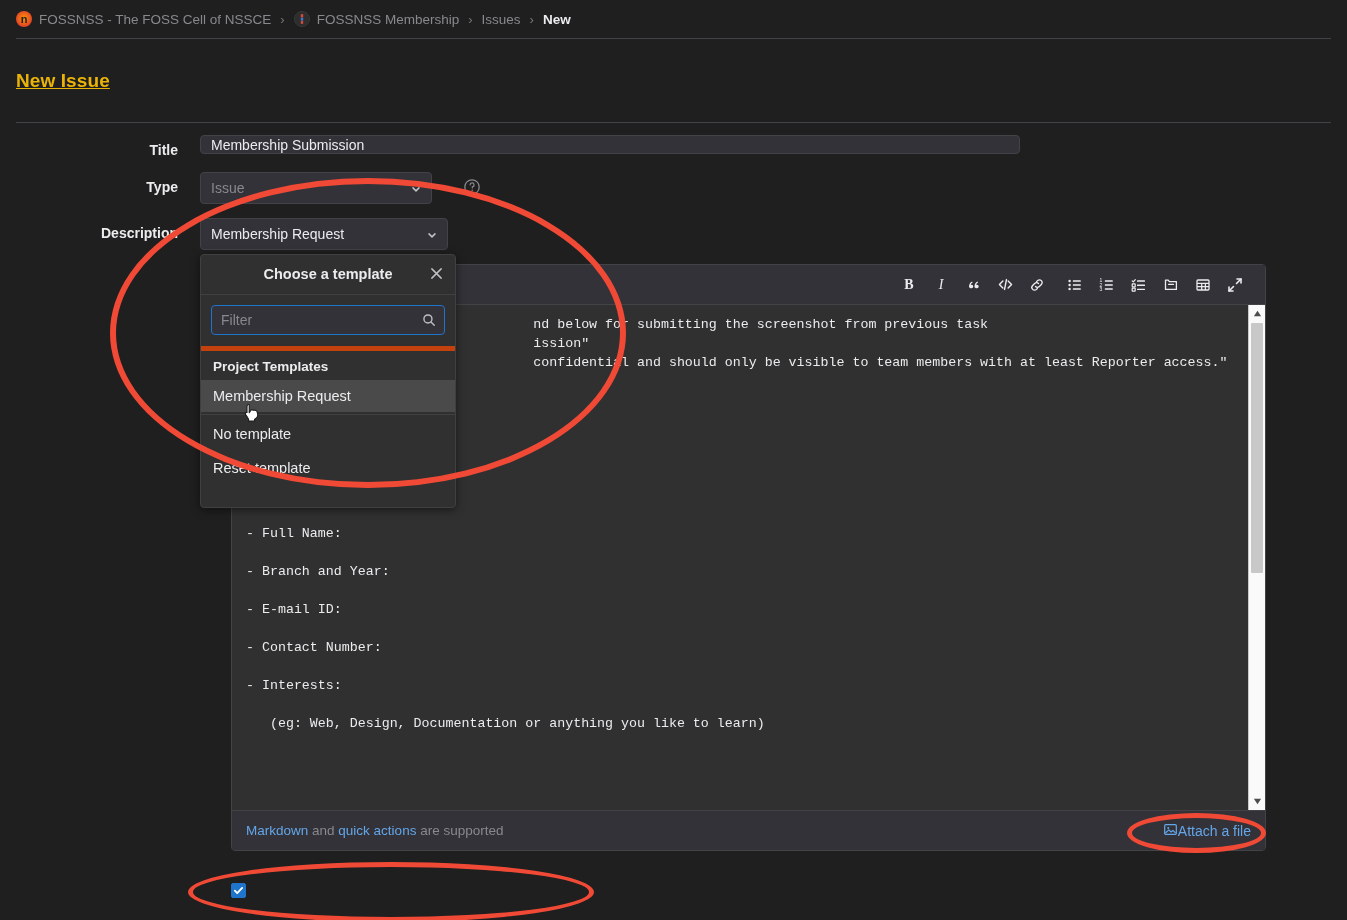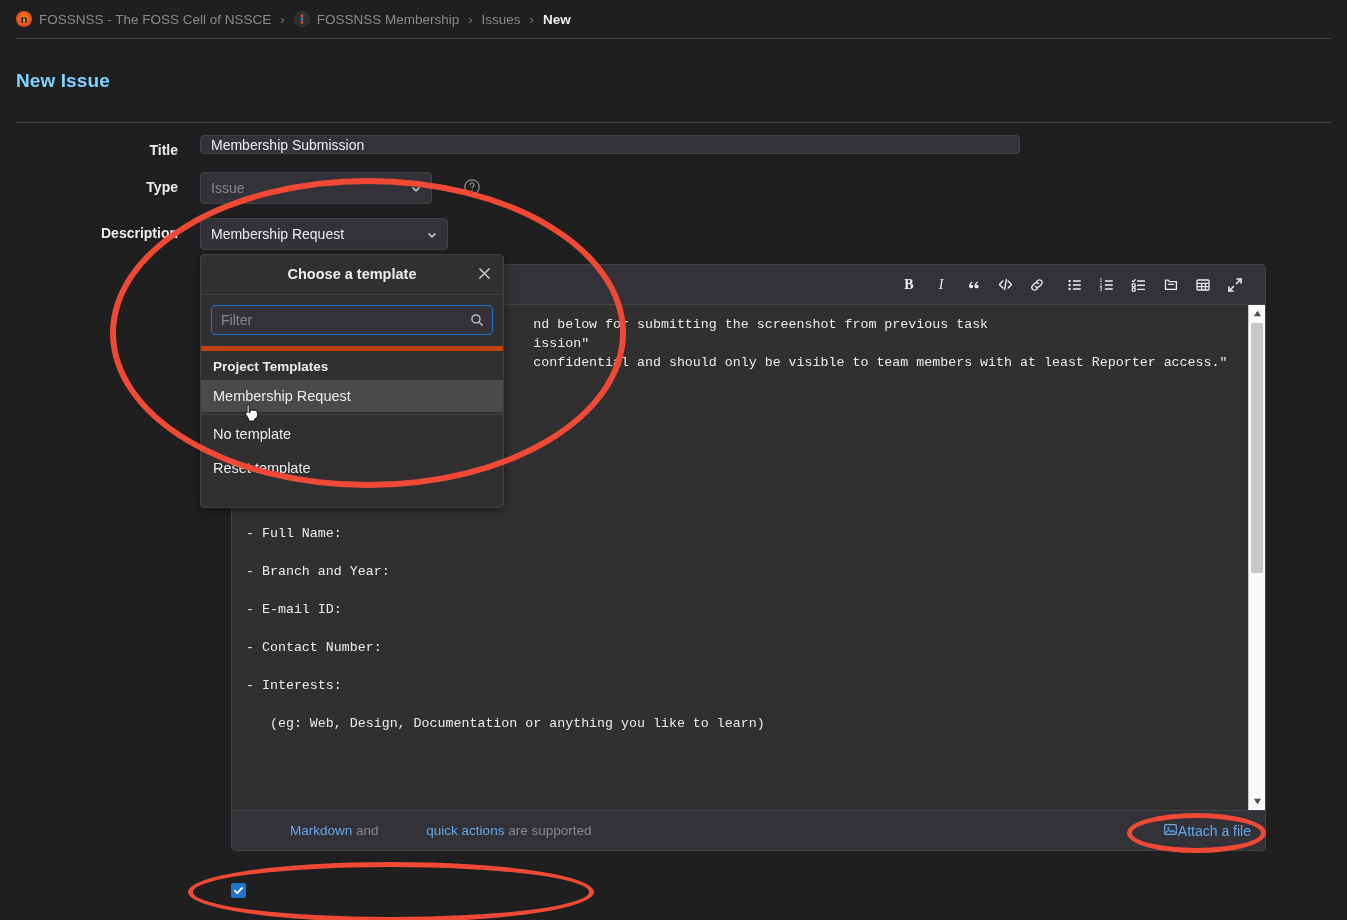--- a/index.html
+++ b/index.html
@@ -39,23 +39,24 @@
     overflow: hidden;
   }
   .avatar.proj svg { display: block; }
 
   .hr {
     height: 1px; background: #434347; border: 0; margin: 0 16px;
   }
 
   
   .page-title {
-    font-size: 19px; font-weight: bold; color: #7dd3fc;
+    font-size: 19px; font-weight: bold; color: #eab308;
     padding: 18px 16px 18px 16px;
     letter-spacing: .1px;
+    text-decoration: underline;
   }
 
   
   .form { padding-top: 12px; }
   .form-row { display: flex; align-items: flex-start; margin-bottom: 14px; }
   .form-label {
     width: 200px; text-align: right; padding-right: 22px;
     font-size: 14px; font-weight: bold; color: #ececef;
     padding-top: 7px; flex: none;
   }
@@ -91,21 +92,21 @@
     border-radius: 50%;
     color: #89888d;
     display: flex; align-items: center; justify-content: center;
     cursor: pointer;
   }
 
   
   .template-dropdown {
     position: absolute;
     left: 0px; top: 36px;
-    width: 304px;
+    width: 256px;
     background: #303030;
     border: 1px solid #404040;
     border-radius: 4px;
     box-shadow: 0 2px 8px rgba(0,0,0,.5);
     z-index: 40;
     font-size: 14px;
     overflow: hidden;
   }
   .td-header {
     position: relative;
@@ -219,21 +220,21 @@
 
   .editor-footer {
     height: 40px;
     background: #333238;
     border-top: 1px solid #434347;
     display: flex; align-items: center; justify-content: space-between;
     padding: 0 14px;
     font-size: 13.5px;
     color: #89888d;
   }
-  .editor-footer a, .link { color: #63a6e9; text-decoration: none; cursor: pointer; margin-left: 44px; }
+  .editor-footer a, .link { color: #63a6e9; text-decoration: none; cursor: pointer; }
   .attach {
     display: flex; align-items: center; 
     color: #63a6e9; cursor: pointer; font-size: 14px;
   }
 
   
   .confid-row {
     margin-left: 231px;
     margin-top: 32px;
     display: flex; align-items: center; gap: 11px;

